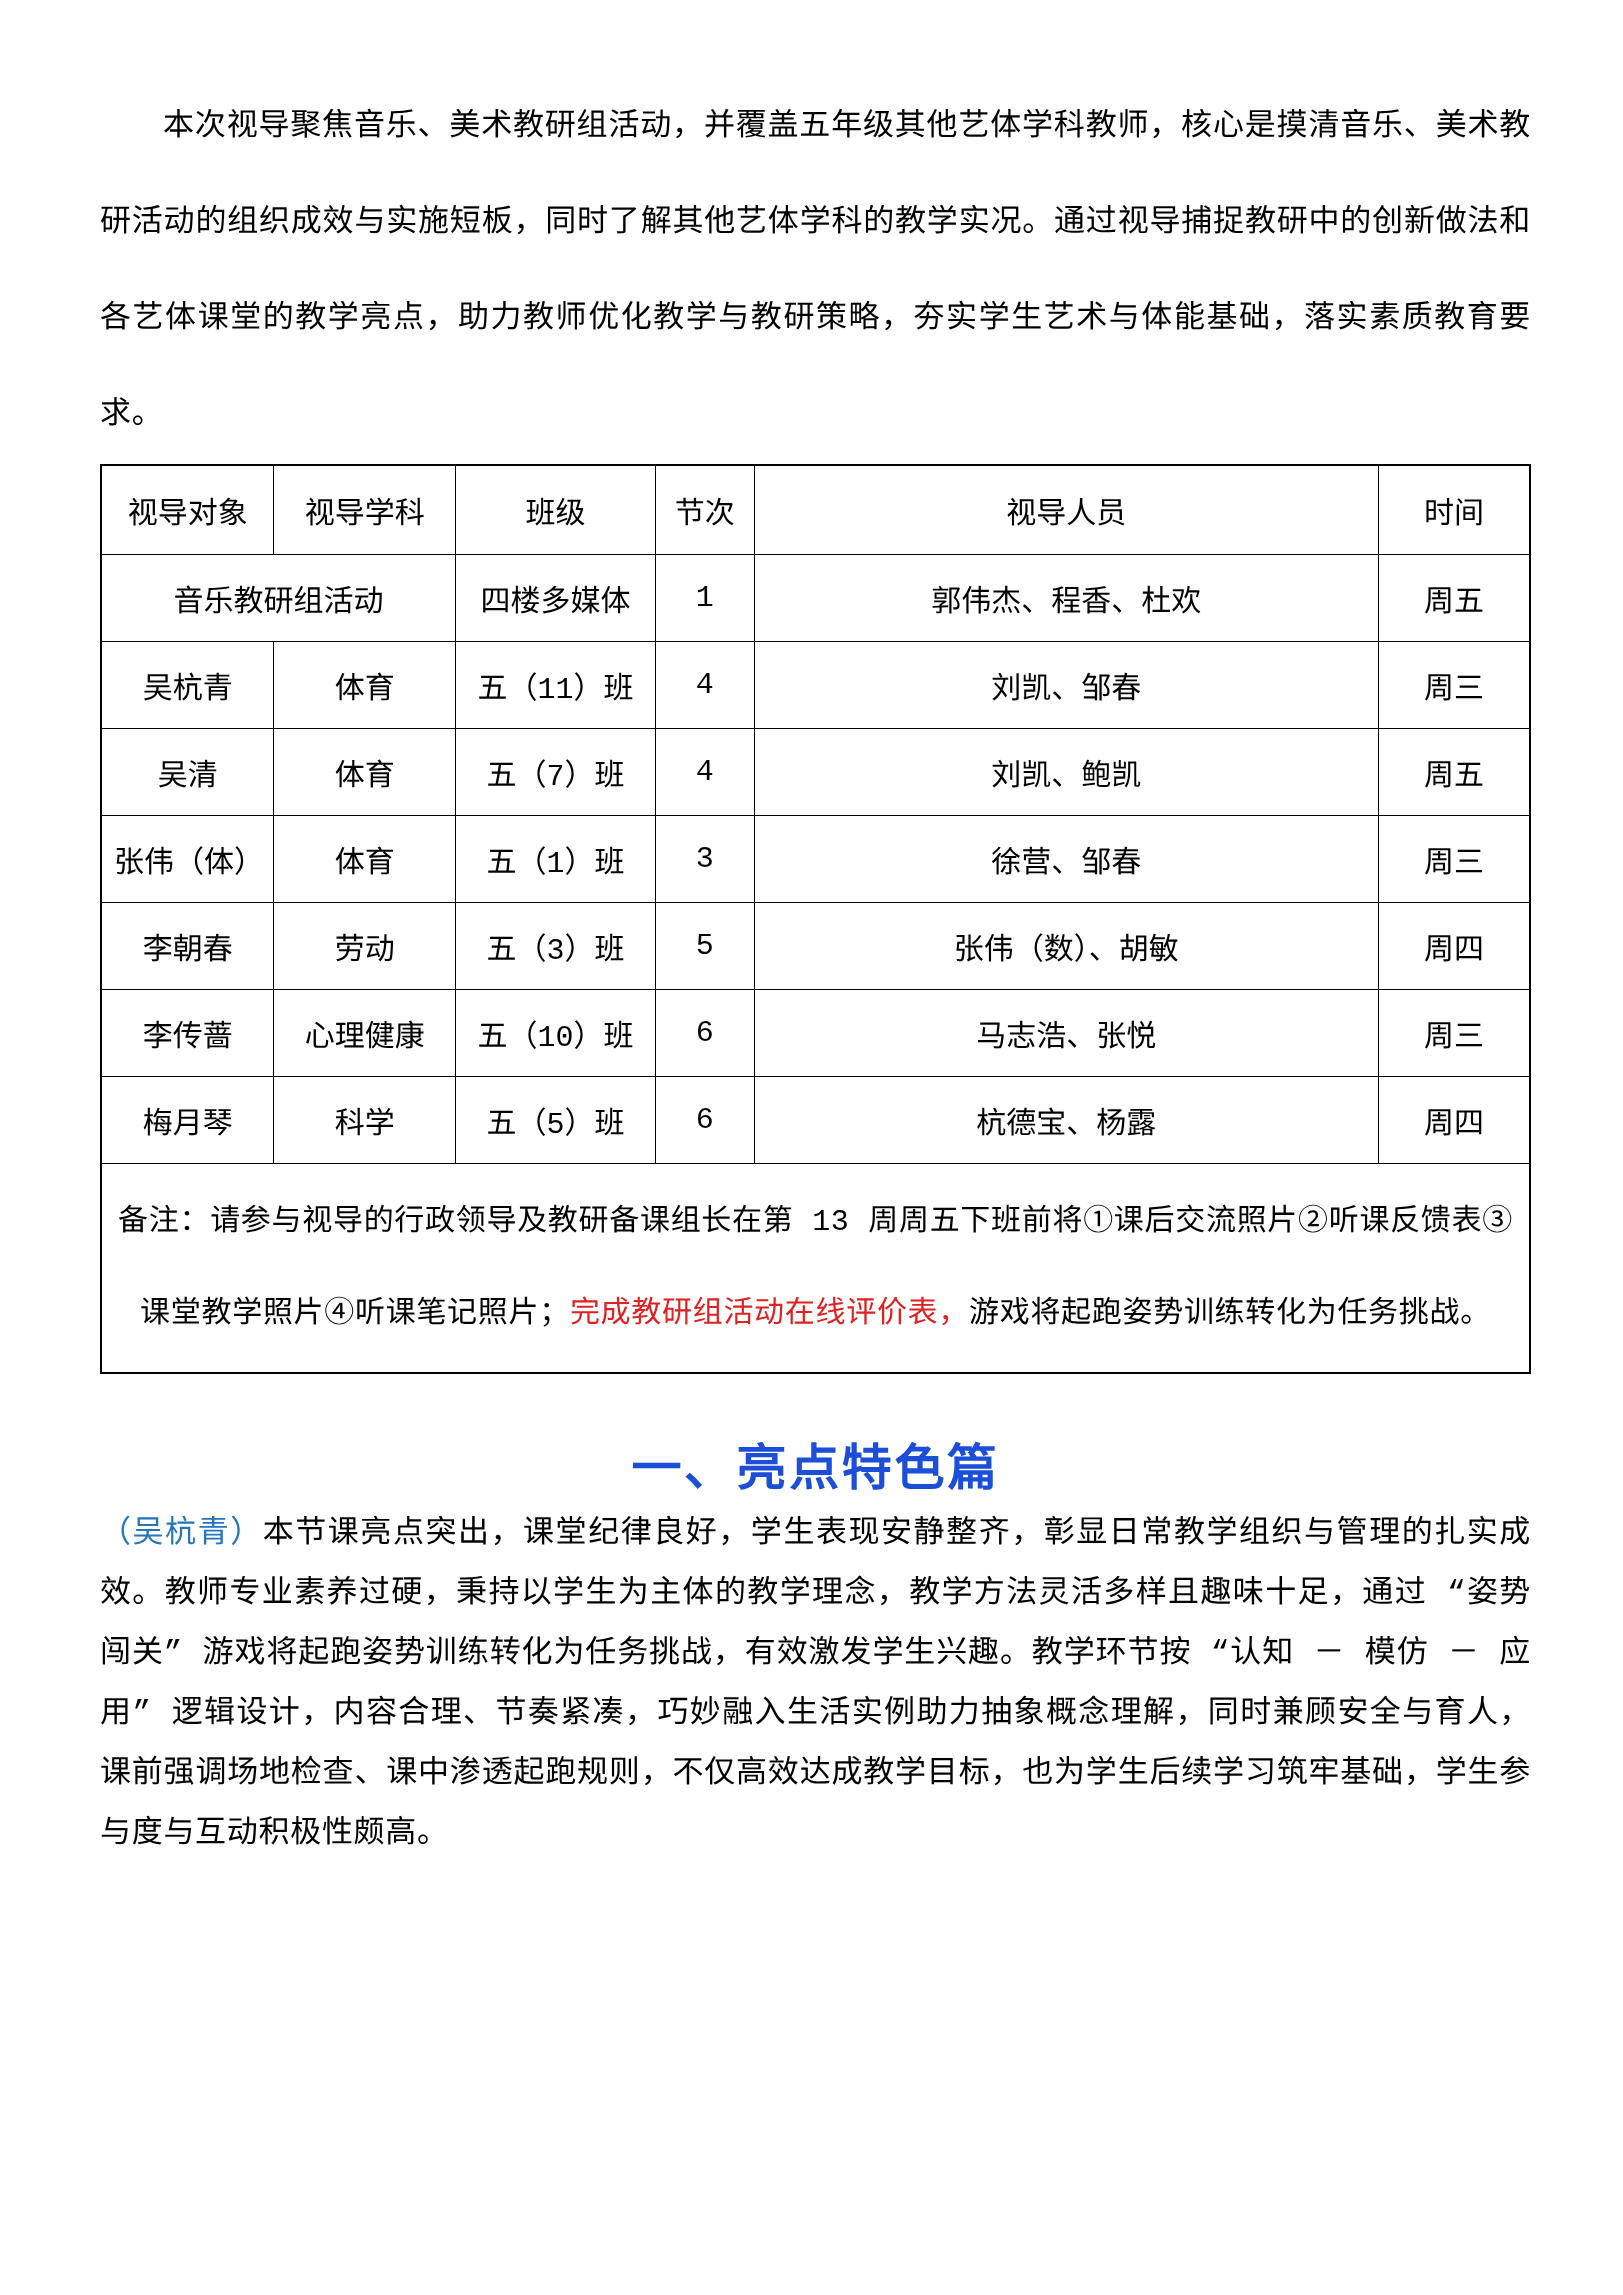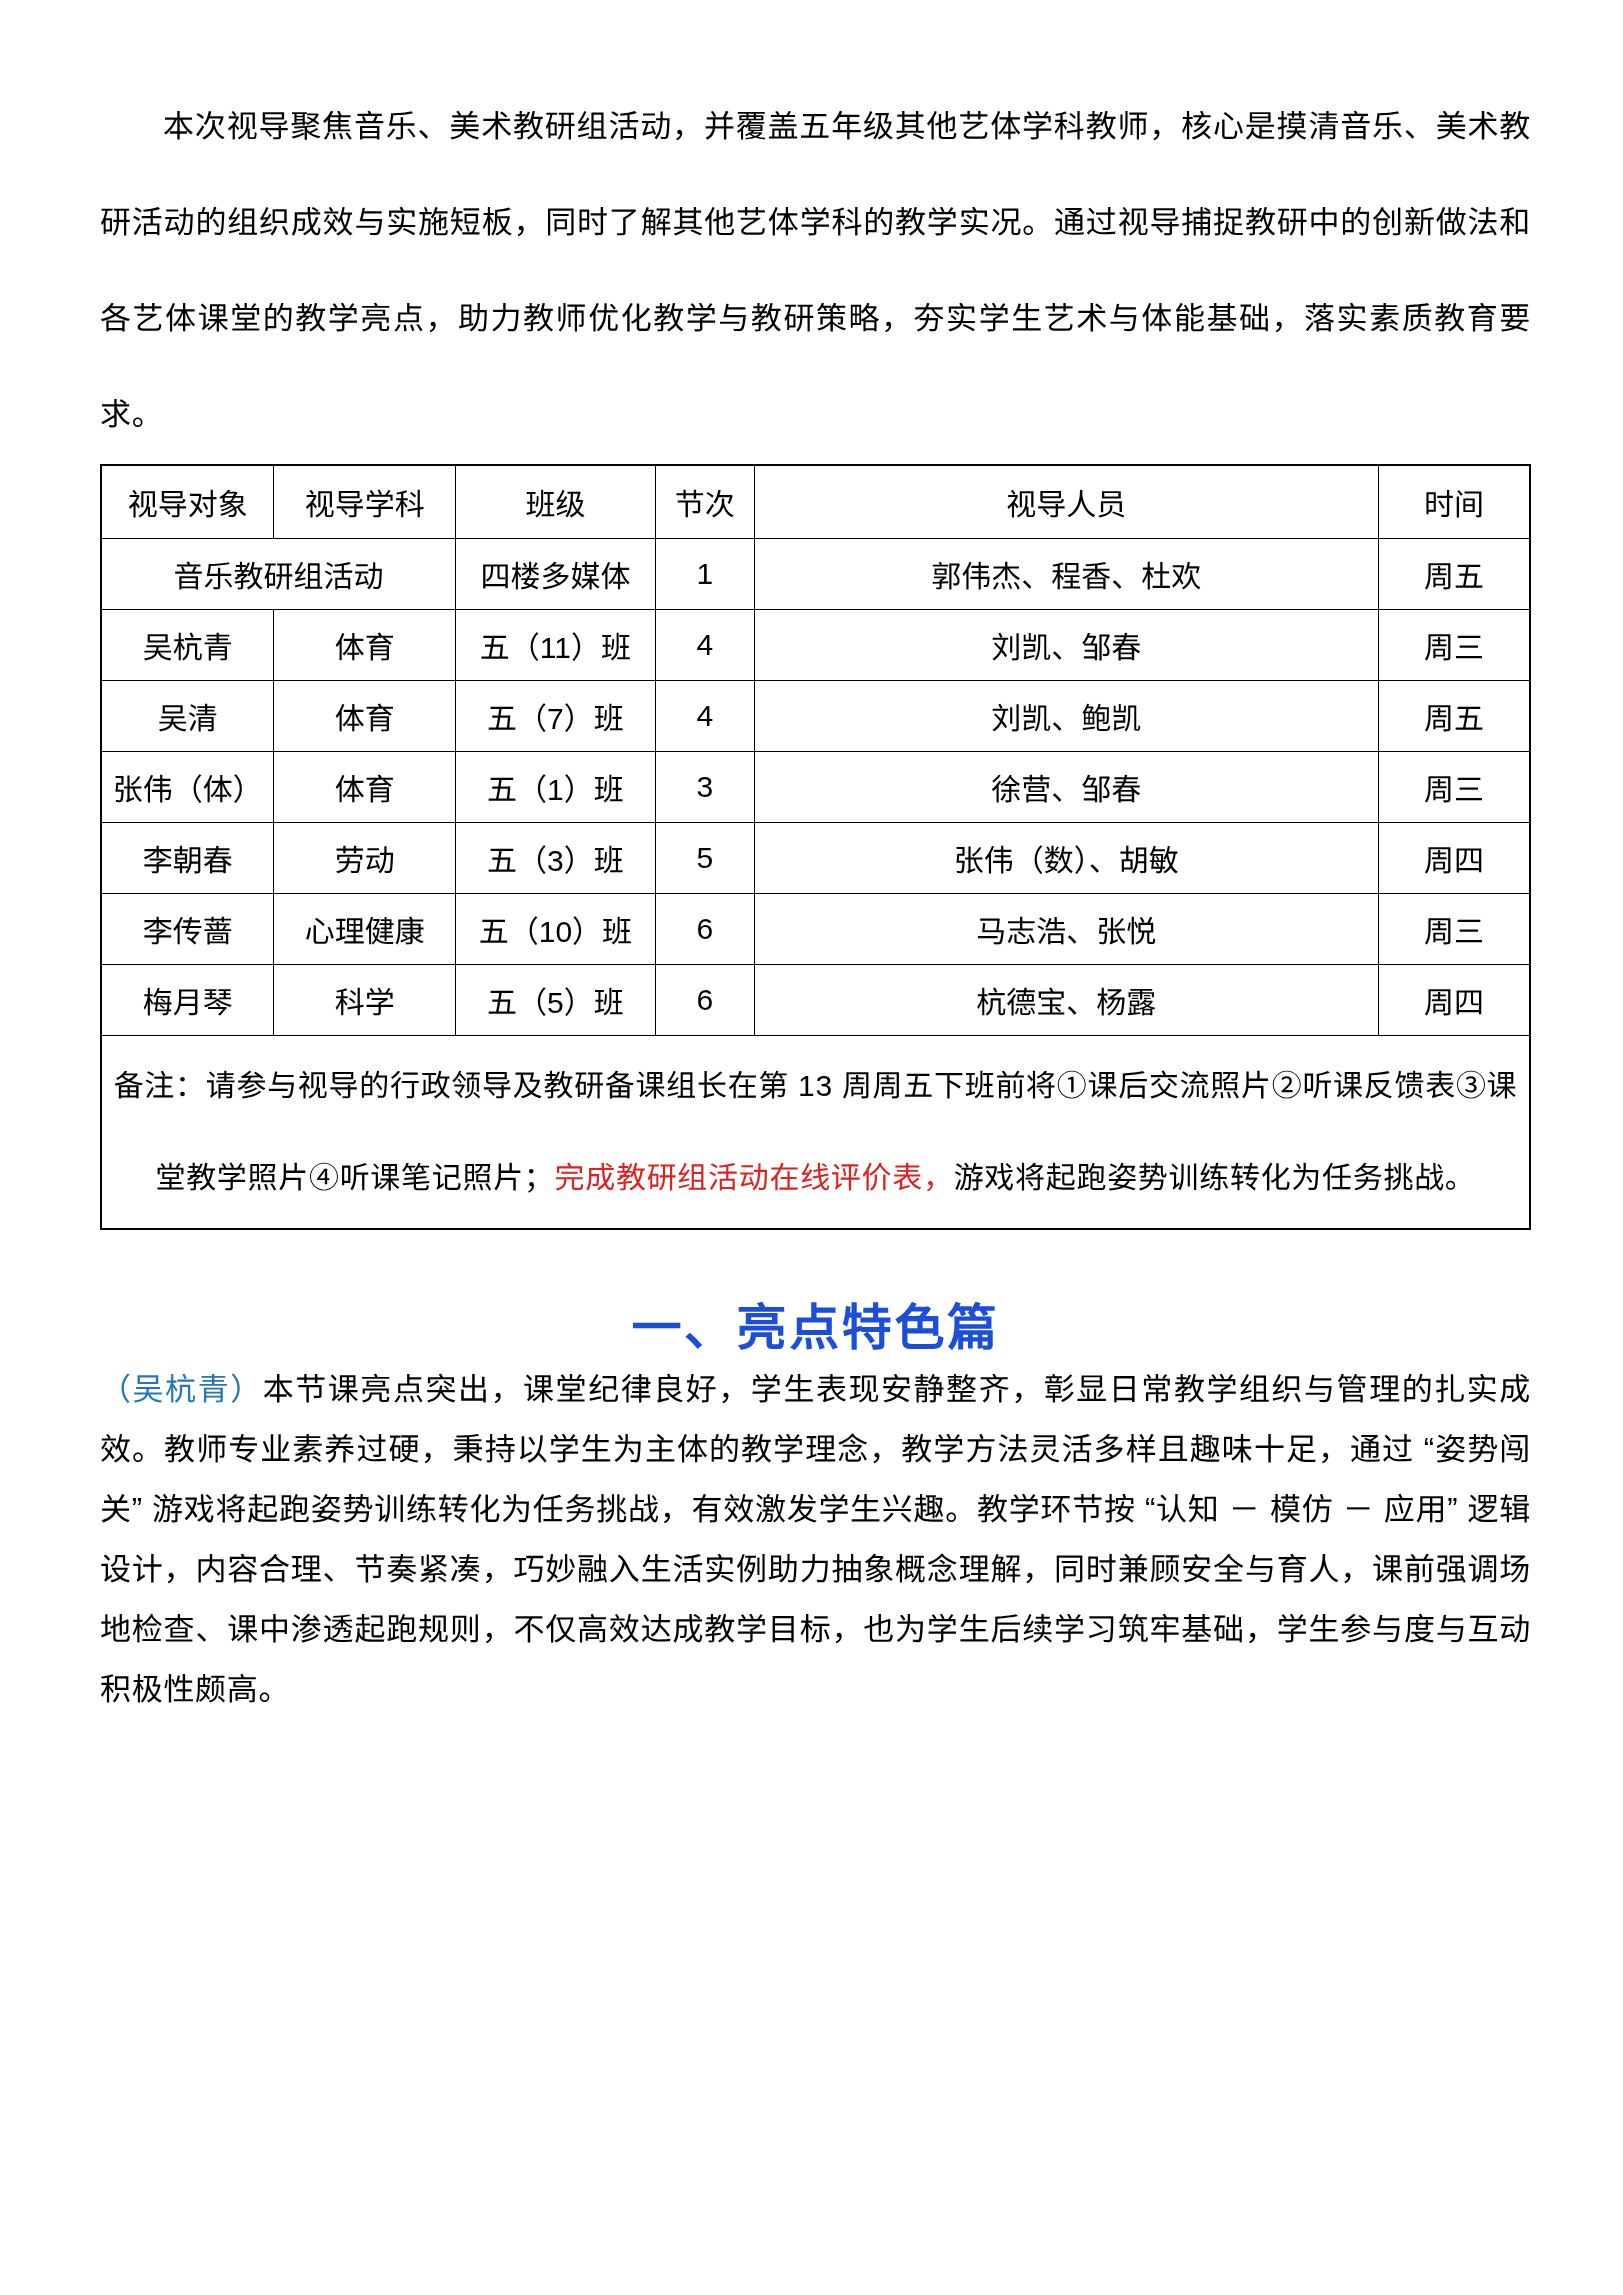--- a/index.html
+++ b/index.html
@@ -8,21 +8,21 @@
     background: #ffffff;
   }
   .page {
     position: relative;
     width: 1623px;
     height: 2295px;
     box-sizing: border-box;
     padding: 79px 92px 0 100px;
     background: #ffffff;
     color: #000000;
-    font-family: Liberation Sans, sans-serif;
+    font-family: Liberation Mono, monospace;
     overflow: hidden;
   }
   .intro {
     margin: 0;
     font-size: 31px;
     line-height: 96px;
     text-align: justify;
     text-justify: inter-ideograph;
     text-indent: 63px;
     letter-spacing: 0.7px;
@@ -34,21 +34,21 @@
     table-layout: fixed;
     border: 2px solid #000;
   }
   table.schedule th,
   table.schedule td {
     border: 1.3px solid #000;
     text-align: center;
     vertical-align: middle;
     font-size: 30px;
     font-weight: normal;
-    padding: 4px;
+    padding: 12px;
     overflow: hidden;
   }
   table.schedule thead th { height: 64px; }
   table.schedule tbody td { height: 62px; }
   td.note-cell {
     text-align: justify;
     text-justify: inter-ideograph;
     font-size: 31px;
     line-height: 92px;
     padding: 7.9px 11.8px 11.8px 11.8px;

